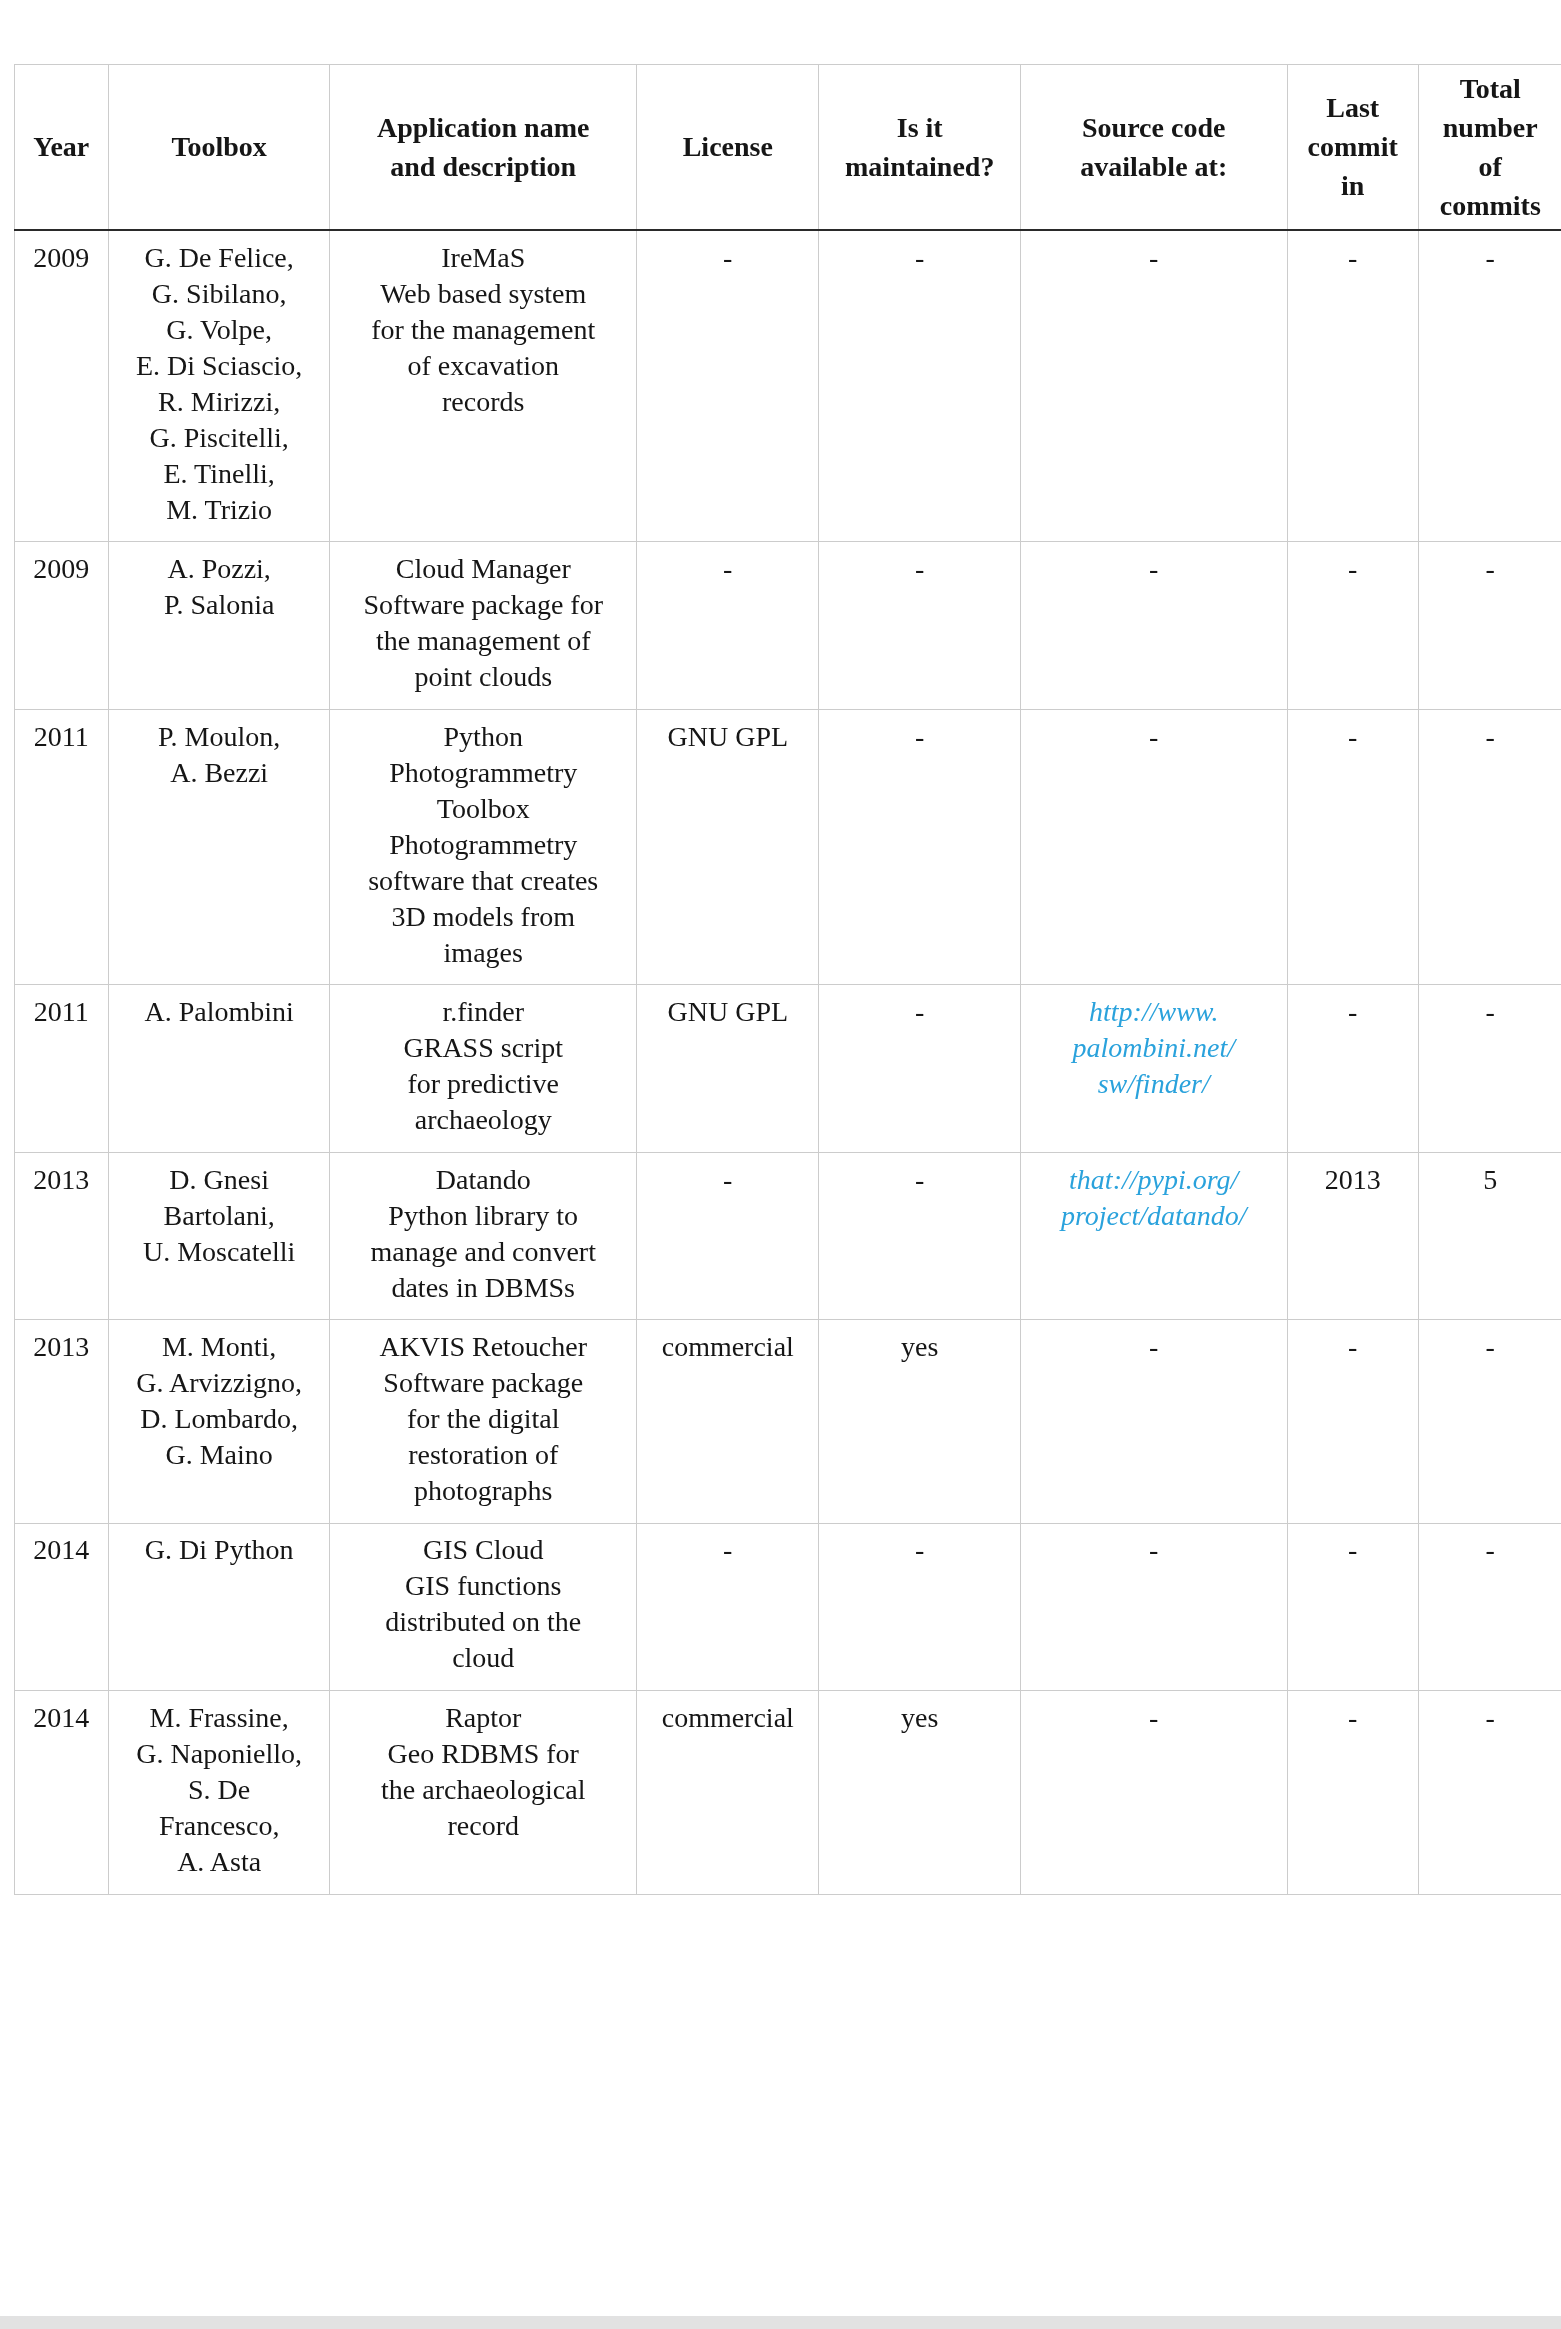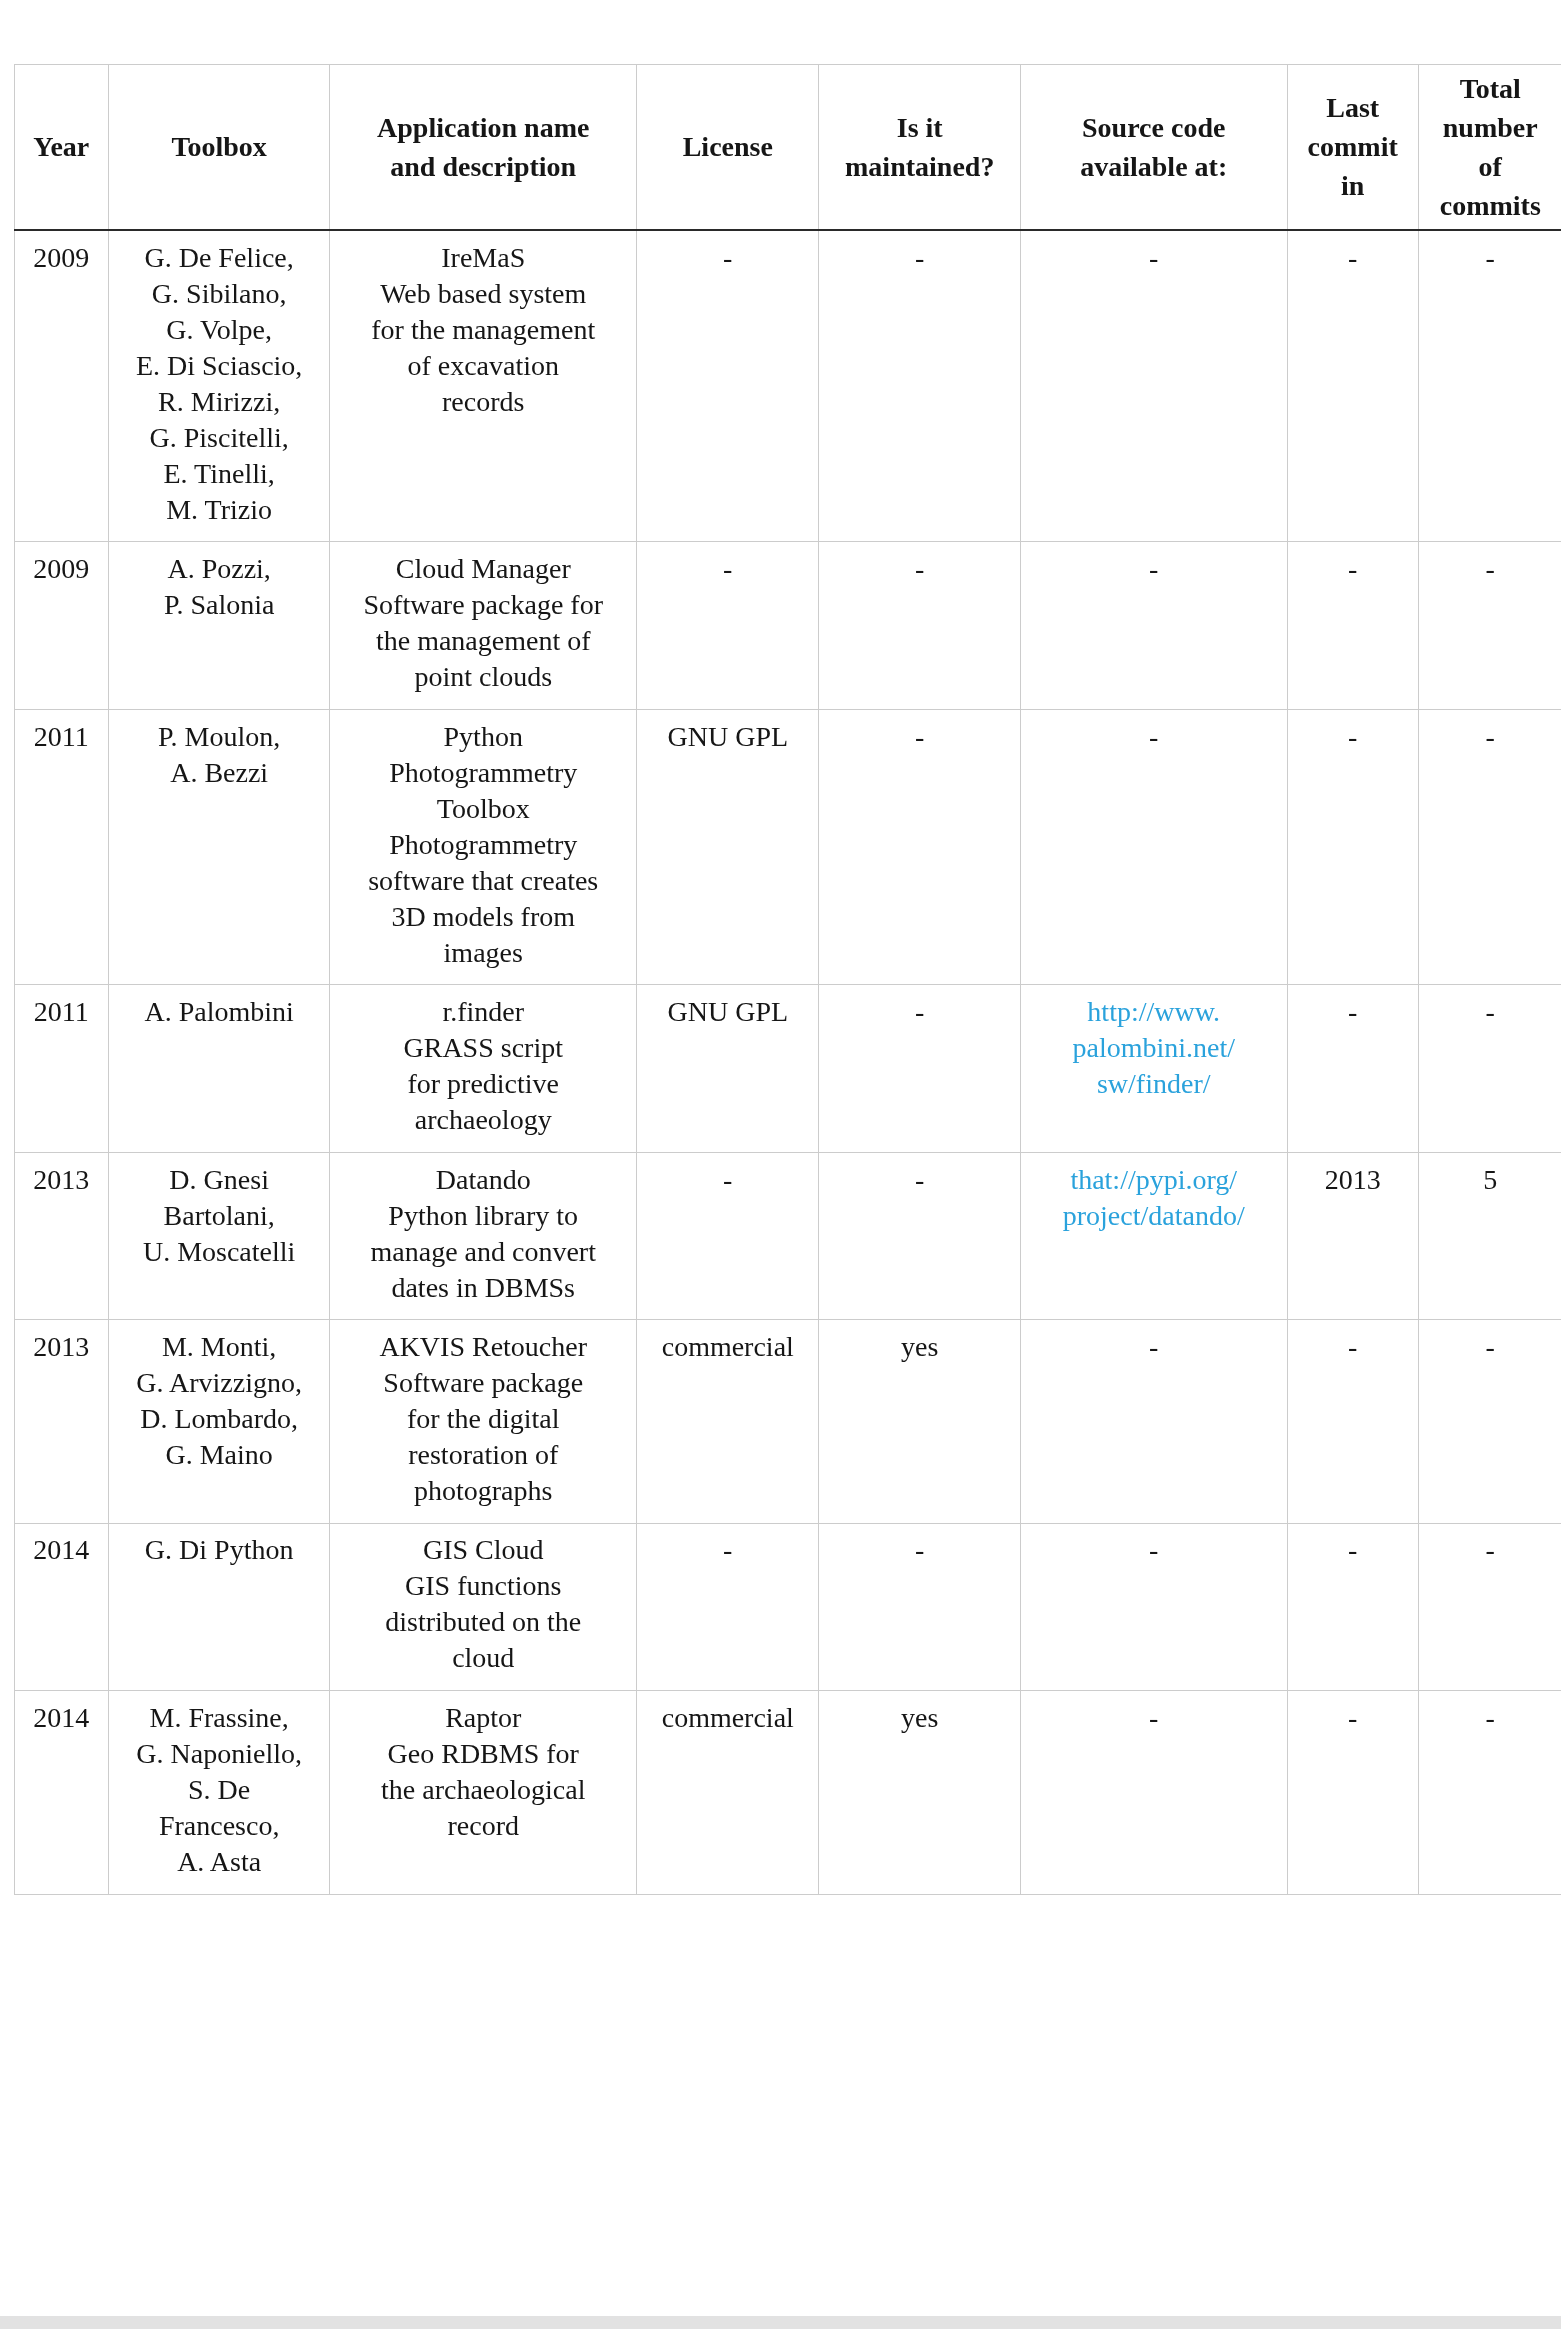--- a/index.html
+++ b/index.html
@@ -65,20 +65,21 @@
   td{
     vertical-align:top;
     font-size:28px;
     line-height:36px;
     padding:8.8px 5.9px 13.7px 5.9px;
   }
   a.link{
     color:var(--link);
     text-decoration:none;
     white-space:pre-line;
+    font-style:italic;
   }
   .page-edge-strip{
     position:absolute;
     left:0;bottom:0;
     width:1561px;height:13.7px;
     background:var(--strip);
   }
 </style>
 </head>
 <body>

